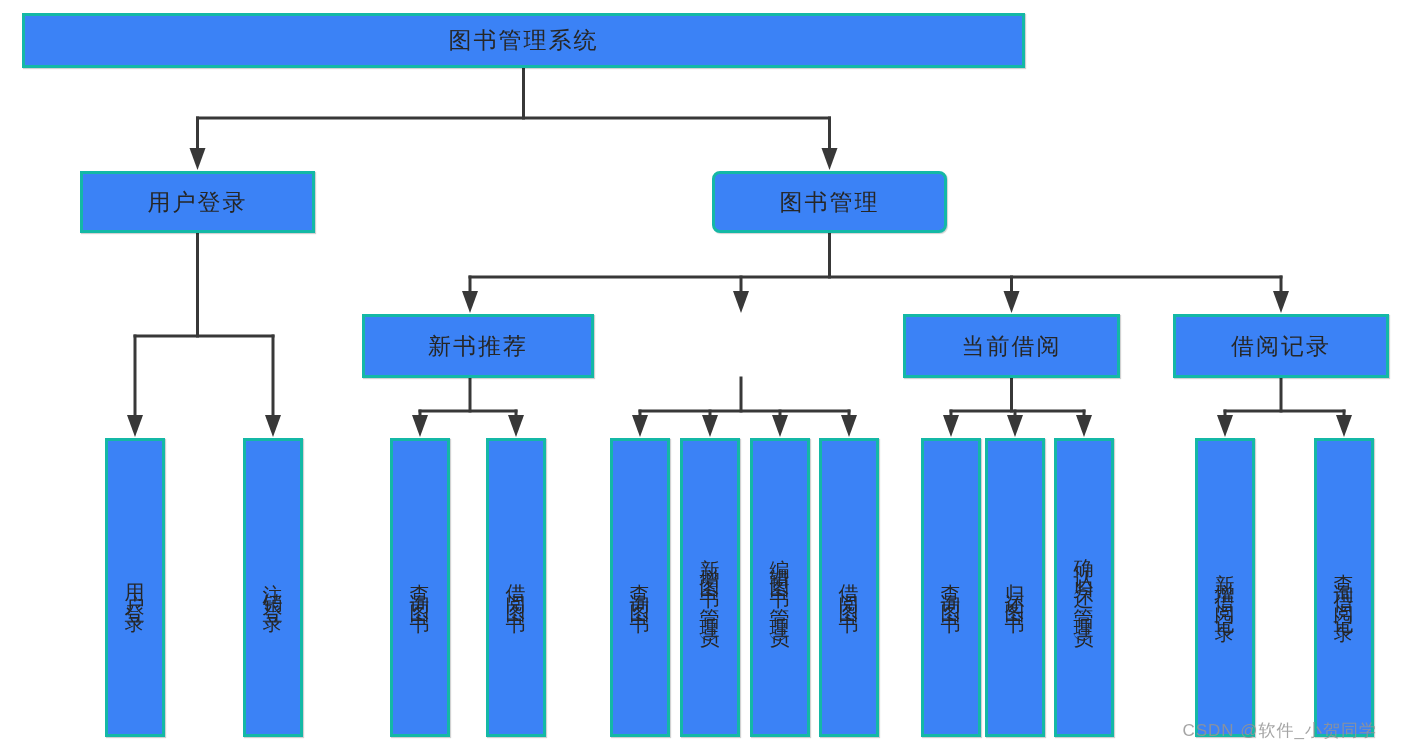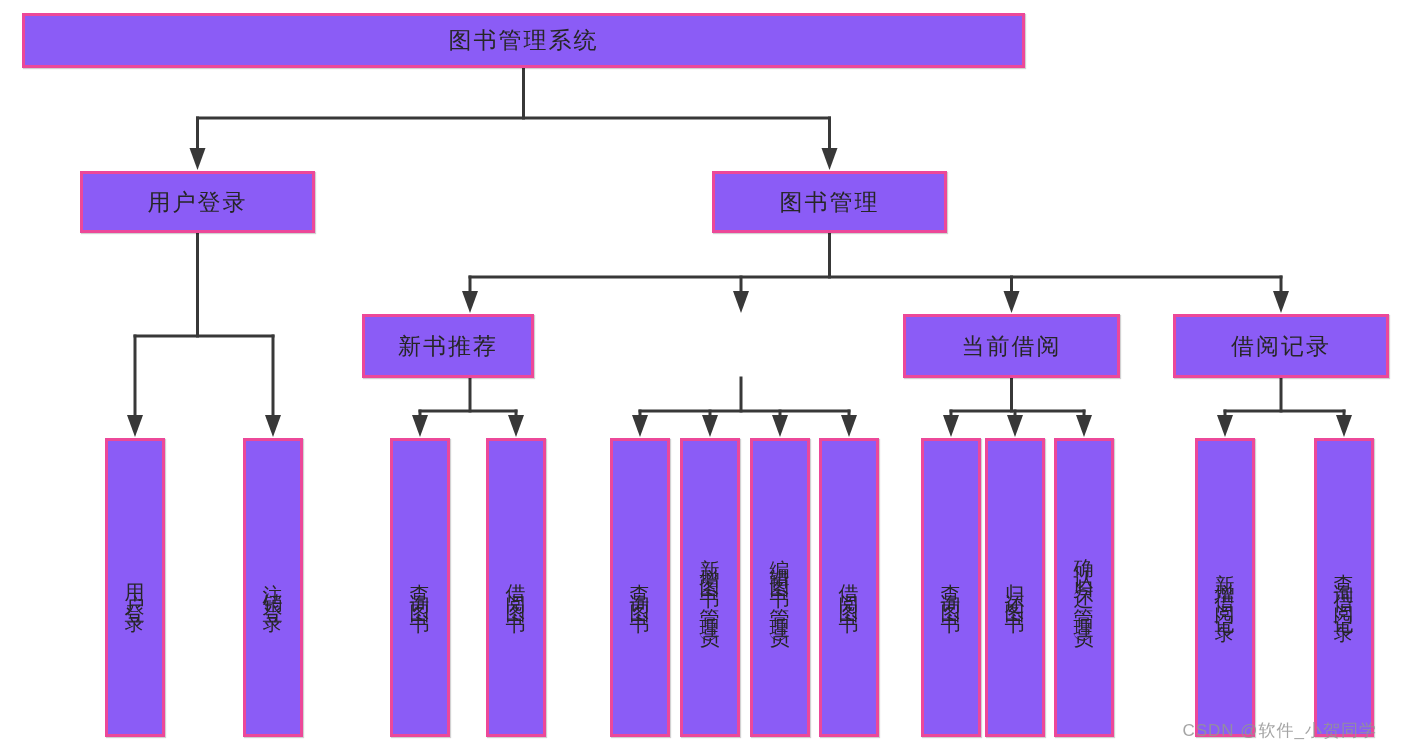--- a/index.html
+++ b/index.html
@@ -17,22 +17,22 @@
   }
   #connectors {
     position: absolute;
     left: 0;
     top: 0;
     z-index: 1;
   }
   .node {
     position: absolute;
     box-sizing: border-box;
-    border: 3px solid #ec4899;
-    background: #8b5cf6;
+    border: 3px solid #14b8a6;
+    background: #3b82f6;
     display: flex;
     align-items: center;
     justify-content: center;
     color: #262626;
     z-index: 2;
     box-shadow: 1px 1px 1px rgba(0,0,0,0.18);
   }
   .node.h span {
     font-size: 23px;
     letter-spacing: 2px;
@@ -114,24 +114,24 @@
       <line x1="1344" y1="411" x2="1344" y2="420" stroke="#383838" stroke-width="3" stroke-linecap="square"></line>
       <polygon points="1336,415 1352,415 1344,437" fill="#383838"></polygon>
     </svg>
   <div id="watermark">CSDN @软件_小贺同学</div>
 <div class="node h" style="left: 22px; top: 13px; width: 1003px; height: 55px;">
       <span>图书管理系统</span>
     </div>
     <div class="node h" style="left: 80px; top: 171px; width: 235px; height: 62px;">
       <span>用户登录</span>
     </div>
-    <div class="node h" style="left: 712px; top: 171px; width: 235px; height: 62px;">
+    <div class="node h" style="left: 712px; top: 171px; width: 235px; height: 62px; border-radius: 8px;">
       <span>图书管理</span>
     </div>
-    <div class="node h" style="left: 362px; top: 314px; width: 172px; height: 64px;">
+    <div class="node h" style="left: 362px; top: 314px; width: 232px; height: 64px;">
       <span>新书推荐</span>
     </div>
     <div class="node h" style="left: 903px; top: 314px; width: 217px; height: 64px; text-align: center;">
       <span>当前借阅</span>
     </div>
     <div class="node h" style="left: 1173px; top: 314px; width: 216px; height: 64px;">
       <span>借阅记录</span>
     </div>
     <div class="node v" style="left: 105px; top: 438px; width: 60px; height: 299px;">
       <span>用户登录</span>

